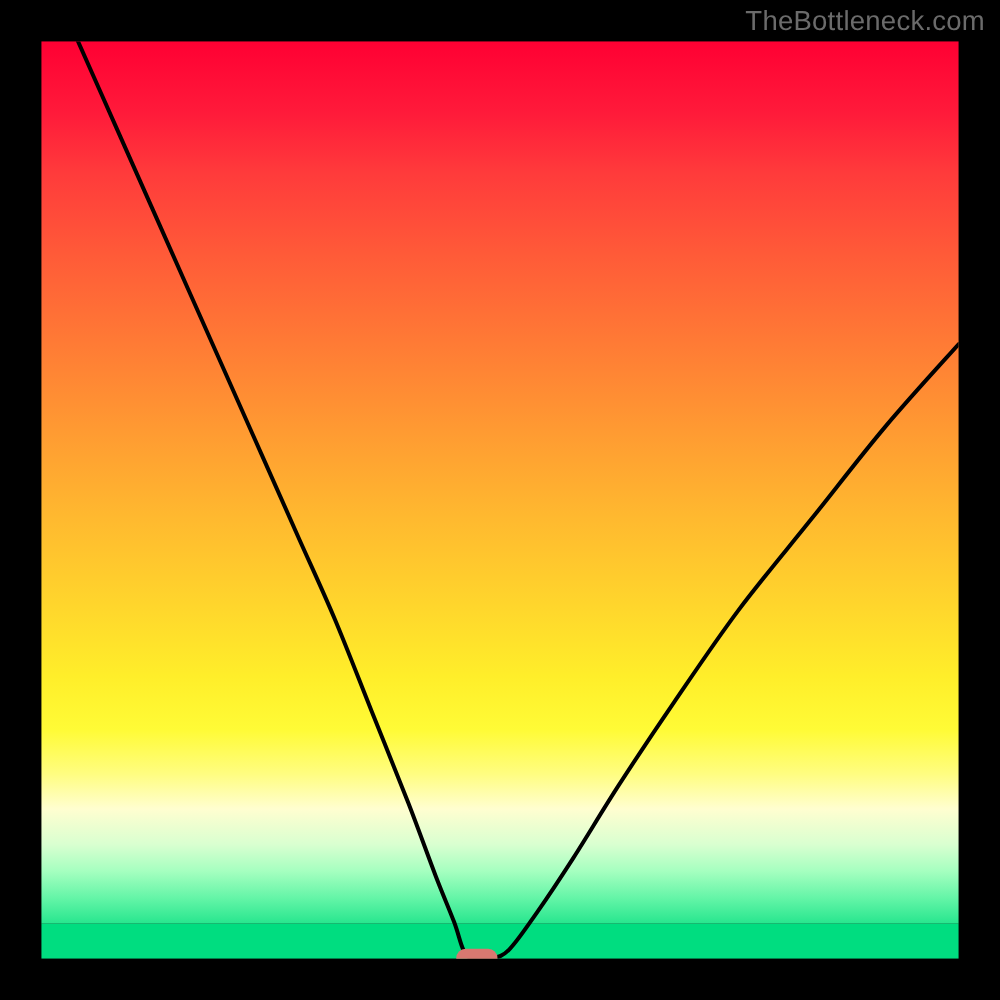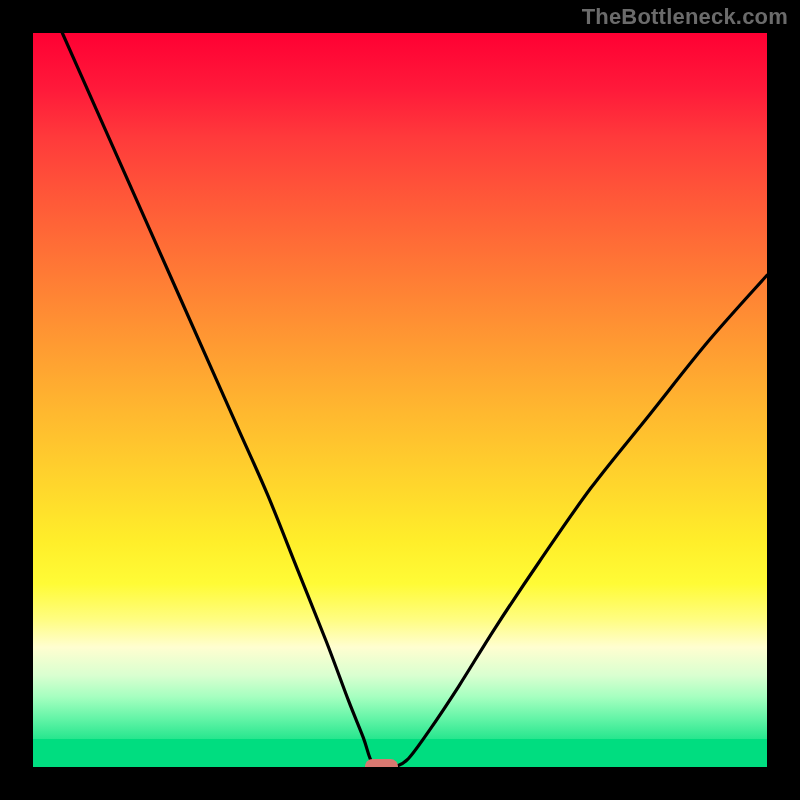--- a/index.html
+++ b/index.html
@@ -18,21 +18,21 @@
     width: 800px;
     height: 800px;
     background: #000;
   }
   .watermark {
     position: absolute;
     top: 4px;
     right: 12px;
     color: #6b6b6b;
     font-size: 22px;
-    font-weight: 700;
+    font-weight: 400;
     letter-spacing: 0.2px;
     z-index: 10;
   }
   .plot {
     position: absolute;
     left: 33px;
     top: 33px;
     width: 734px;
     height: 734px;
     overflow: hidden;

